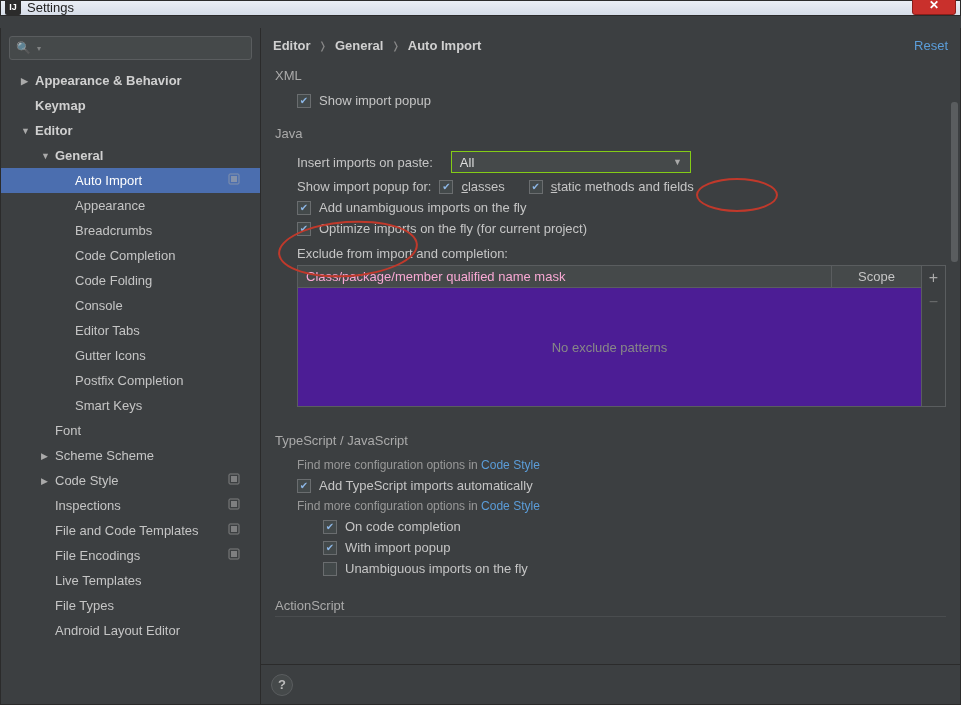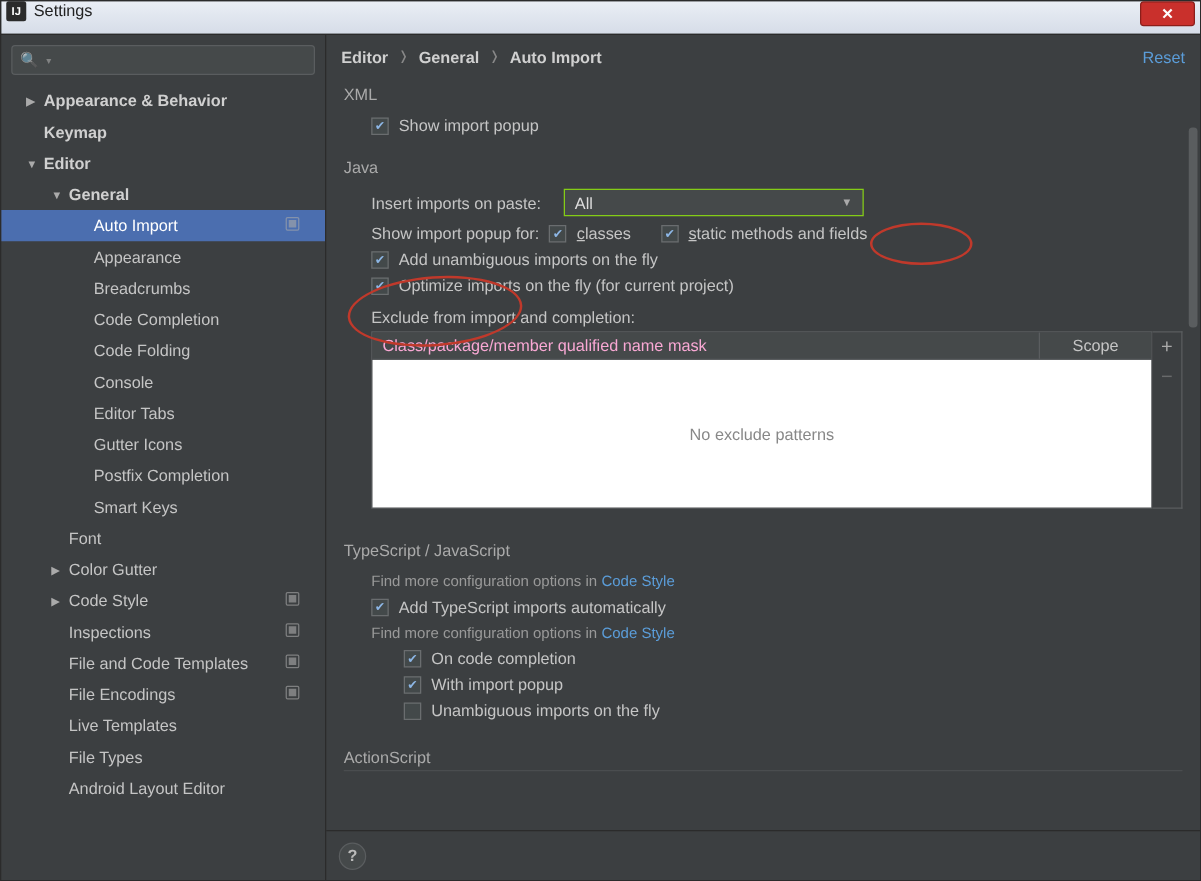--- a/index.html
+++ b/index.html
@@ -1,18 +1,18 @@
 <!DOCTYPE html>
 <html><head>
 <meta charset="utf-8">
 <style>
 * { box-sizing: border-box; margin: 0; padding: 0; font-family: "Segoe UI", Arial, sans-serif; }
 body { width: 961px; height: 705px; background: #3c3f41; color: #bbbbbb; font-size: 13px; overflow: hidden; position: relative; }
 
-.titlebar { height: 28px; background: linear-gradient(#eaeef5, #d6dde8); display: flex; align-items: flex-start; padding: 0 4px; border: 1px solid #2b2b2b; }
+.titlebar { height: 16px; background: linear-gradient(#eaeef5, #d6dde8); display: flex; align-items: flex-end; padding: 0 4px; border: 1px solid #2b2b2b; }
 .titlebar .app-icon { width: 16px; height: 16px; background: #2b2b2b; color: #fff; font-size: 9px; font-weight: bold; display: inline-flex; align-items: center; justify-content: center; border-radius: 2px; margin-right: 6px; }
 .titlebar .title { color: #222; font-size: 13px; flex: 1; }
 .titlebar .close-btn { width: 44px; height: 20px; background: #c9302c; border: 1px solid #8b1e1a; border-radius: 3px; display: flex; align-items: center; justify-content: center; color: #fff; font-weight: bold; font-size: 12px; }
 
 .window { position: absolute; top: 28px; left: 0; right: 0; bottom: 0; background: #3c3f41; border: 1px solid #2b2b2b; border-top: none; display: flex; }
 
 .sidebar { width: 260px; border-right: 1px solid #2b2b2b; display: flex; flex-direction: column; padding-top: 6px; }
 .search-wrap { padding: 2px 8px 8px 8px; }
 .search-box { width: 100%; height: 24px; background: #45494a; border: 1px solid #5a5d5f; border-radius: 3px; display: flex; align-items: center; padding: 0 6px; color: #aaa; font-size: 12px; }
 .search-box .mag { margin-right: 4px; font-size: 12px; opacity: .7; }
@@ -51,21 +51,21 @@
 .annot { position: absolute; border: 2px solid #c0392b; border-radius: 50%; pointer-events: none; }
 .annot.a1 { left: 696px; top: 178px; width: 82px; height: 34px; }
 .annot.a2 { left: 278px; top: 221px; width: 140px; height: 56px; transform: rotate(-4deg); }
 
 .excl-lbl { margin: 10px 0 4px 0; color: #c5c5c5; }
 .excl-box { display: flex; }
 .excl-table { flex: 1; border: 1px solid #5a5d5f; }
 .excl-header { display: flex; background: #45494a; border-bottom: 1px solid #5a5d5f; }
 .excl-header .col1 { flex: 1; padding: 3px 8px; color: #f9a8d4; }
 .excl-header .col2 { width: 90px; padding: 3px 8px; border-left: 1px solid #5a5d5f; color: #c5c5c5; text-align: center; }
-.excl-body { height: 118px; display: flex; align-items: center; justify-content: center; color: #888; background: #ffffff; }
+.excl-body { height: 118px; display: flex; align-items: center; justify-content: center; color: #888; background: #4c1d95; }
 .excl-side { width: 24px; border: 1px solid #5a5d5f; border-left: none; display: flex; flex-direction: column; align-items: center; background: #3c3f41; }
 .excl-side .btn { width: 20px; height: 24px; display: flex; align-items: center; justify-content: center; color: #aaa; font-size: 16px; }
 
 .helptext { font-size: 12px; color: #999; margin: 2px 0 6px 22px; }
 .helptext a { color: #5b9dd9; text-decoration: none; }
 
 .footer { height: 40px; border-top: 1px solid #2b2b2b; display: flex; align-items: center; padding: 0 10px; }
 .help-btn { width: 22px; height: 22px; border: 1px solid #5a5d5f; border-radius: 11px; display: flex; align-items: center; justify-content: center; color: #bbb; font-weight: bold; background: #45494a; }
 
 .scrollbar { position: absolute; right: 2px; top: 40px; width: 7px; height: 160px; background: #5a5d5f; border-radius: 3px; }
@@ -147,21 +147,21 @@
         <div class="tree-item l3">
           <span class="arrow"></span>
           <span class="label">Smart Keys</span>
         </div>
         <div class="tree-item l2">
           <span class="arrow"></span>
           <span class="label">Font</span>
         </div>
         <div class="tree-item l2">
           <span class="arrow">▶</span>
-          <span class="label">Color Gutter</span>
+          <span class="label">Scheme Scheme</span>
         </div>
         <div class="tree-item l2">
           <span class="arrow">▶</span>
           <span class="label">Code Style</span>
           <span style="margin-left: auto; margin-right: 10px;"><svg class="proj-icon" viewBox="0 0 12 12" width="12" height="12">
               <rect x="1" y="1" width="10" height="10" rx="1" fill="none" stroke="#aaa"></rect>
               <rect x="3" y="3" width="6" height="6" fill="#aaa"></rect>
             </svg></span>
         </div>
         <div class="tree-item l2">

